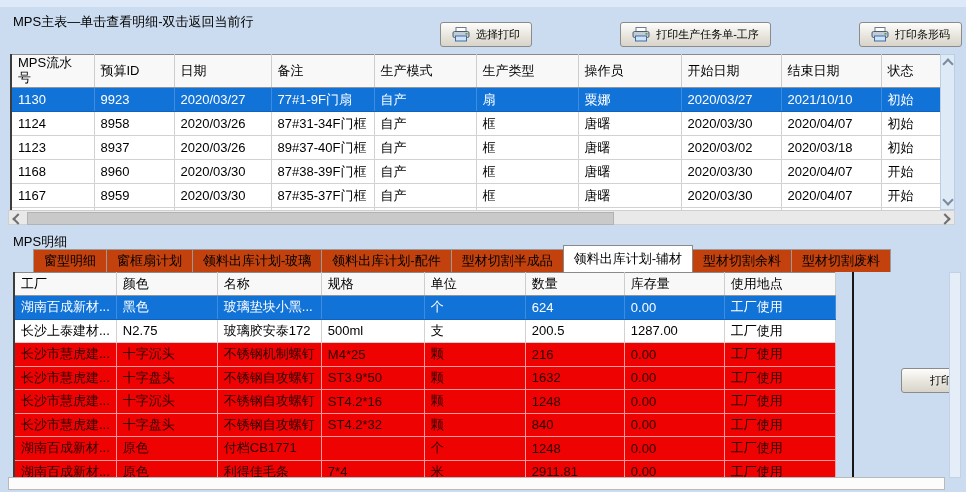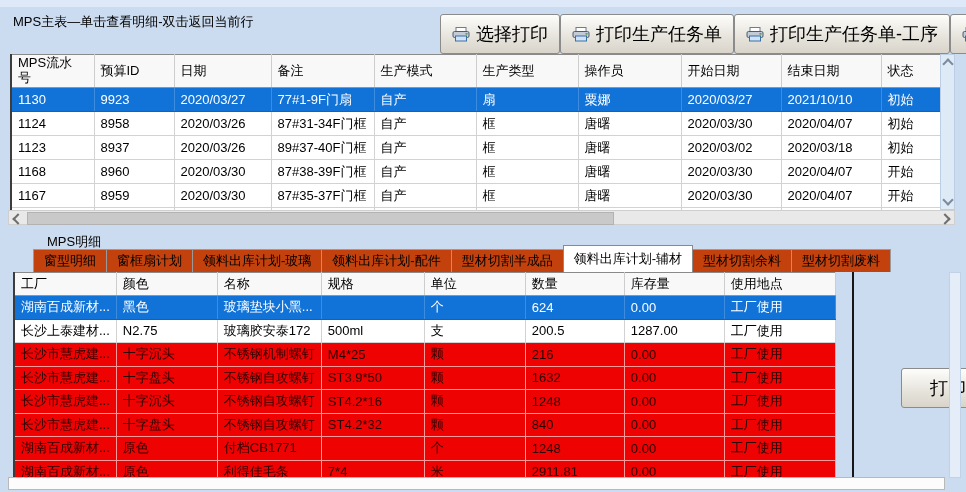--- a/index.html
+++ b/index.html
@@ -7,28 +7,28 @@
     position:relative;width:966px;height:492px;overflow:hidden;
     background:#ccdcf0;
     font-family:"Liberation Sans","DejaVu Sans",sans-serif;
     font-size:13px;color:#000;
   }
   body::before{content:"";position:absolute;left:0;top:0;width:966px;height:7px;
     background:#dde9f8;}
 
   .panel-title{position:absolute;font-size:13px;color:#000;}
   #master-title{left:13px;top:13px;}
-  #detail-title{left:13px;top:233px;margin-left:34px;}
+  #detail-title{left:13px;top:233px;}
 
   
   #master-toolbar{position:absolute;left:440px;top:21px;width:522px;height:26px;
     display:flex;justify-content:space-between;align-items:center;}
-  .xbtn{height:40px;display:inline-flex;align-items:center;gap:6px;padding:0 11px;
+  .xbtn{height:25px;display:inline-flex;align-items:center;gap:6px;padding:0 11px;
     background:linear-gradient(#fdfdfb,#e6e3db 60%,#d8d4ca);
-    border:1px solid #8b8b8b;border-radius:3px;font-size:18px;color:#000;
+    border:1px solid #8b8b8b;border-radius:3px;font-size:11px;color:#000;
     font-family:inherit;cursor:pointer;white-space:nowrap;}
   .picon{display:inline-flex;width:18px;height:15px;}
 
   
   table.grid{border-collapse:collapse;table-layout:fixed;background:#fff;
     border-left:2px solid #3c3c3c;border-top:1px solid #8a8a8a;
     border-right:1px solid #8a8a8a;border-bottom:1px solid #3c3c3c;}
   table.grid th{font-weight:normal;text-align:left;padding:0 6px;
     border-right:1px solid #cdcdcd;border-bottom:1px solid #949494;
     background:#f8f8f8;font-size:13px;white-space:pre-line;line-height:1.15;
@@ -85,31 +85,20 @@
     <button class="xbtn">
       <span class="picon">
         <svg width="18" height="15" viewBox="0 0 18 15">
           <rect x="4" y="0.5" width="10" height="5" fill="#ffffff" stroke="#6d7b8a"></rect>
           <rect x="1" y="4.5" width="16" height="6" rx="1.5" fill="#c3ccd6" stroke="#4e5d6e"></rect>
           <rect x="3.5" y="9" width="11" height="5" fill="#cfe2f8" stroke="#3a6ea5"></rect>
           <rect x="13.5" y="6" width="2" height="1.6" fill="#5a9e3a"></rect>
         </svg>
       </span>
       <span>选择打印</span>
-    </button>
-    <button class="xbtn">
-      <span class="picon">
-        <svg width="18" height="15" viewBox="0 0 18 15">
-          <rect x="4" y="0.5" width="10" height="5" fill="#ffffff" stroke="#6d7b8a"></rect>
-          <rect x="1" y="4.5" width="16" height="6" rx="1.5" fill="#c3ccd6" stroke="#4e5d6e"></rect>
-          <rect x="3.5" y="9" width="11" height="5" fill="#cfe2f8" stroke="#3a6ea5"></rect>
-          <rect x="13.5" y="6" width="2" height="1.6" fill="#5a9e3a"></rect>
-        </svg>
-      </span>
-      <span>打印生产任务单</span>
     </button>
     <button class="xbtn">
       <span class="picon">
         <svg width="18" height="15" viewBox="0 0 18 15">
           <rect x="4" y="0.5" width="10" height="5" fill="#ffffff" stroke="#6d7b8a"></rect>
           <rect x="1" y="4.5" width="16" height="6" rx="1.5" fill="#c3ccd6" stroke="#4e5d6e"></rect>
           <rect x="3.5" y="9" width="11" height="5" fill="#cfe2f8" stroke="#3a6ea5"></rect>
           <rect x="13.5" y="6" width="2" height="1.6" fill="#5a9e3a"></rect>
         </svg>
       </span>

